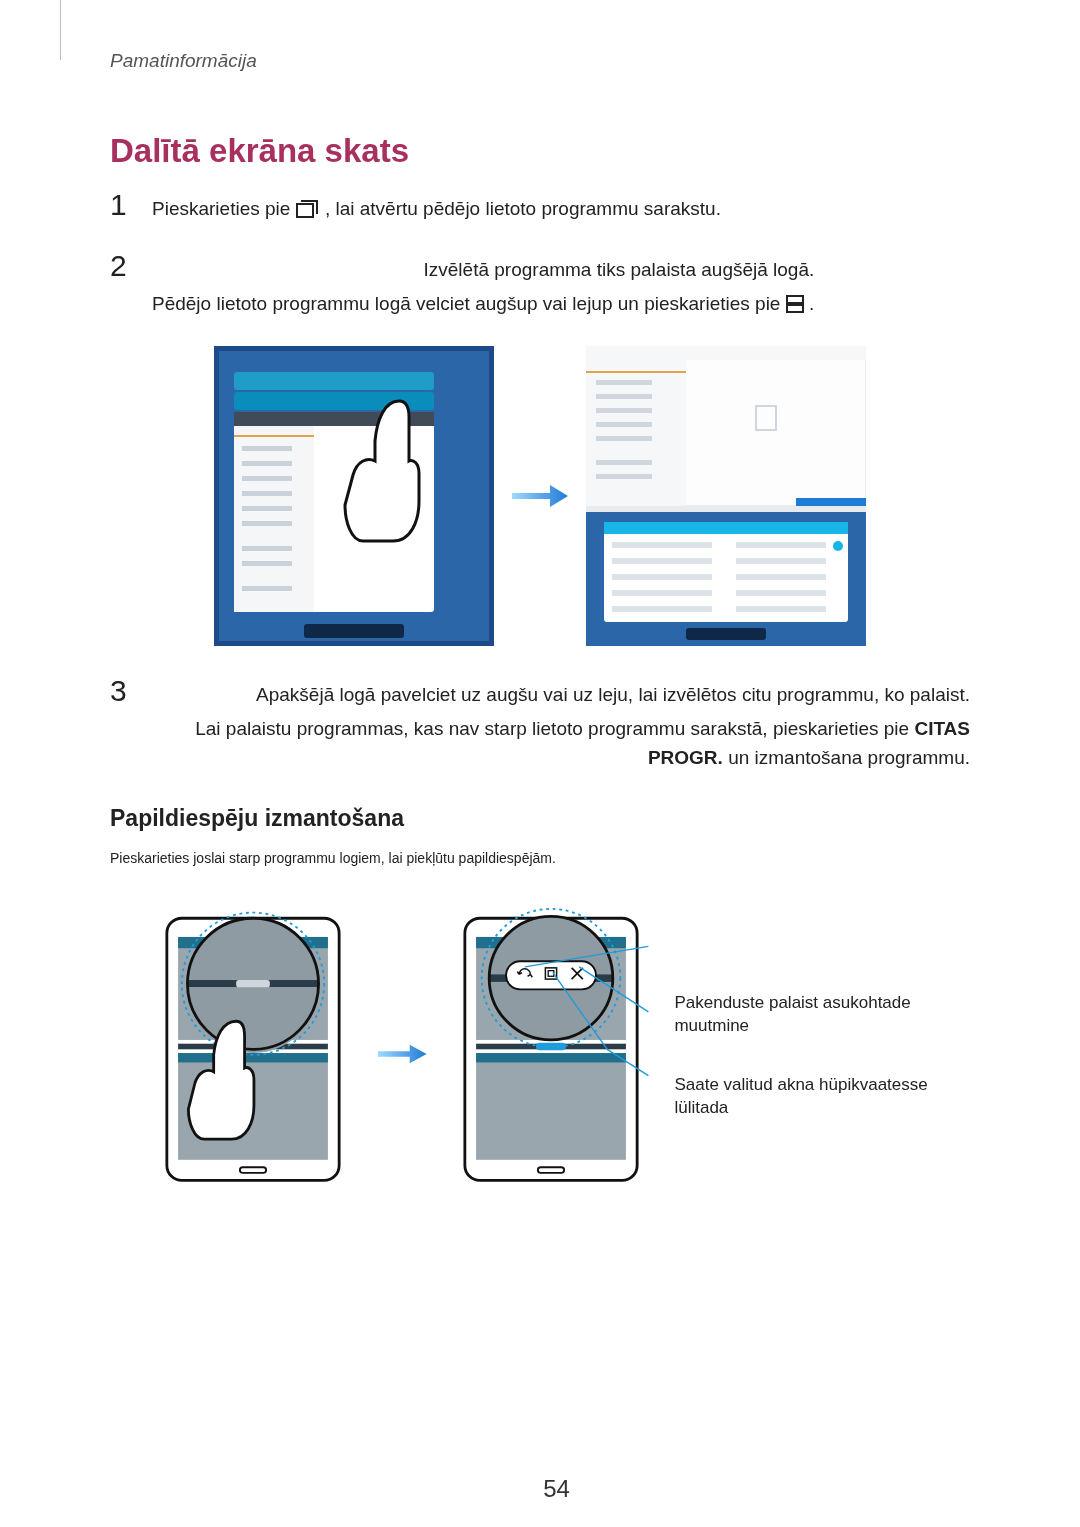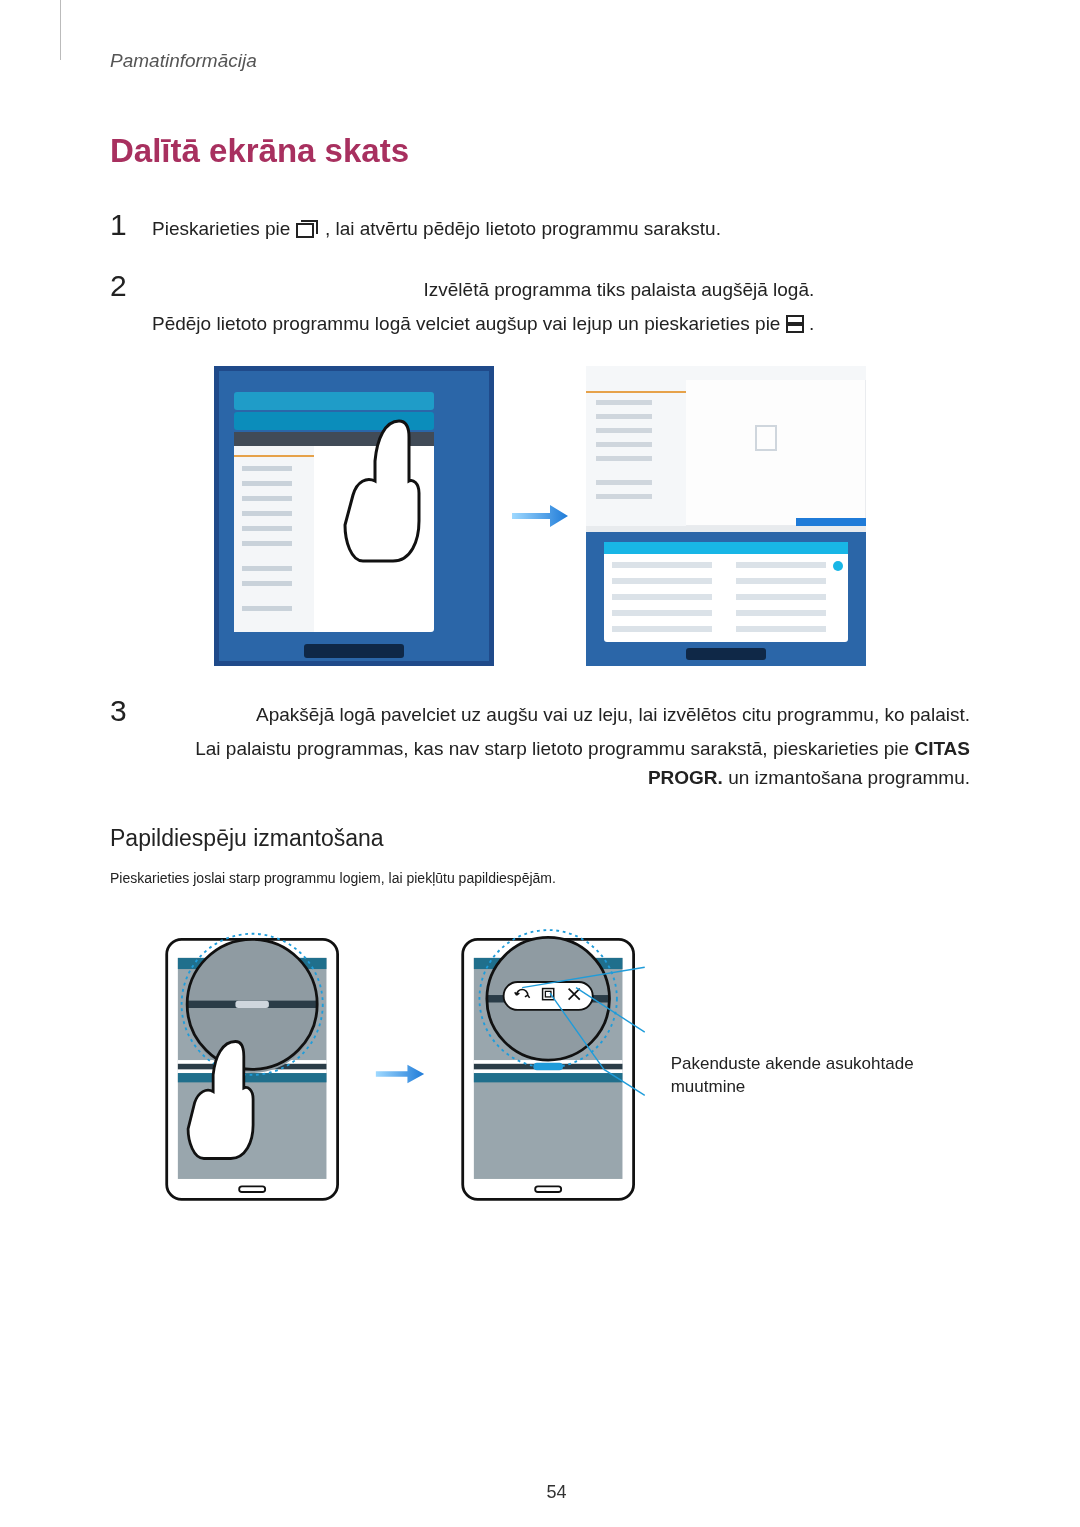--- a/index.html
+++ b/index.html
@@ -24,21 +24,21 @@
   font-size: 19px;
   color: #555;
   margin-bottom: 60px;
   font-weight: 400;
   font-style: italic;
 }
 h2.main-title {
   color: #a8305f;
   font-size: 33px;
   font-weight: 700;
-  margin-bottom: 40px;
+  margin-bottom: 20px;
 }
 .step {
   display: flex;
   gap: 14px;
   margin-bottom: 24px;
 }
 .step-num {
   font-size: 30px;
   color: #222;
   font-weight: 400;
@@ -62,35 +62,35 @@
   justify-content: center;
   margin: 20px 0 30px 0;
 }
 .fig-pair {
   display: flex;
   align-items: center;
   gap: 16px;
 }
 h3.sub-title {
   font-size: 23px;
-  font-weight: 400;
+  font-weight: 700;
   color: #222;
   margin: 28px 0 16px 0;
 }
 .sub-body {
   font-size: 14px;
   line-height: 1.55;
   margin-bottom: 30px;
 }
 .page-num {
   position: absolute;
   bottom: 24px;
   left: 0; right: 0;
   text-align: center;
-  font-size: 18px;
+  font-size: 24px;
   color: #333;
   margin-left: 33px;
 }
 svg { display: block; }
 .bold { font-weight: 700; }
 .labels-col {
   display: flex;
   flex-direction: column;
   gap: 36px;
   font-size: 17px;
@@ -319,17 +319,18 @@
 
     <rect x="94" y="143" width="32" height="8" rx="4" fill="#1f9cda"></rect>
 
     <line x1="82" y1="62" x2="214" y2="40" stroke="#1f9cda" stroke-width="1.5"></line>
     <line x1="140" y1="62" x2="214" y2="110" stroke="#1f9cda" stroke-width="1.5"></line>
     <line x1="112" y1="68" x2="170" y2="150" stroke="#1f9cda" stroke-width="1.5"></line>
     <line x1="170" y1="150" x2="214" y2="178" stroke="#1f9cda" stroke-width="1.5"></line>
   </svg>
 
   <div class="labels-col">
-    <div>Pakenduste akende asukohtade muutmine</div>
+    <div>Pakenduste palaist asukohtade muutmine</div>
+    <div>Saate valitud akna hüpikvaatesse lülitada</div>
   </div>
 </div>
 
 <div class="page-num">54</div>
 
 </body></html>

